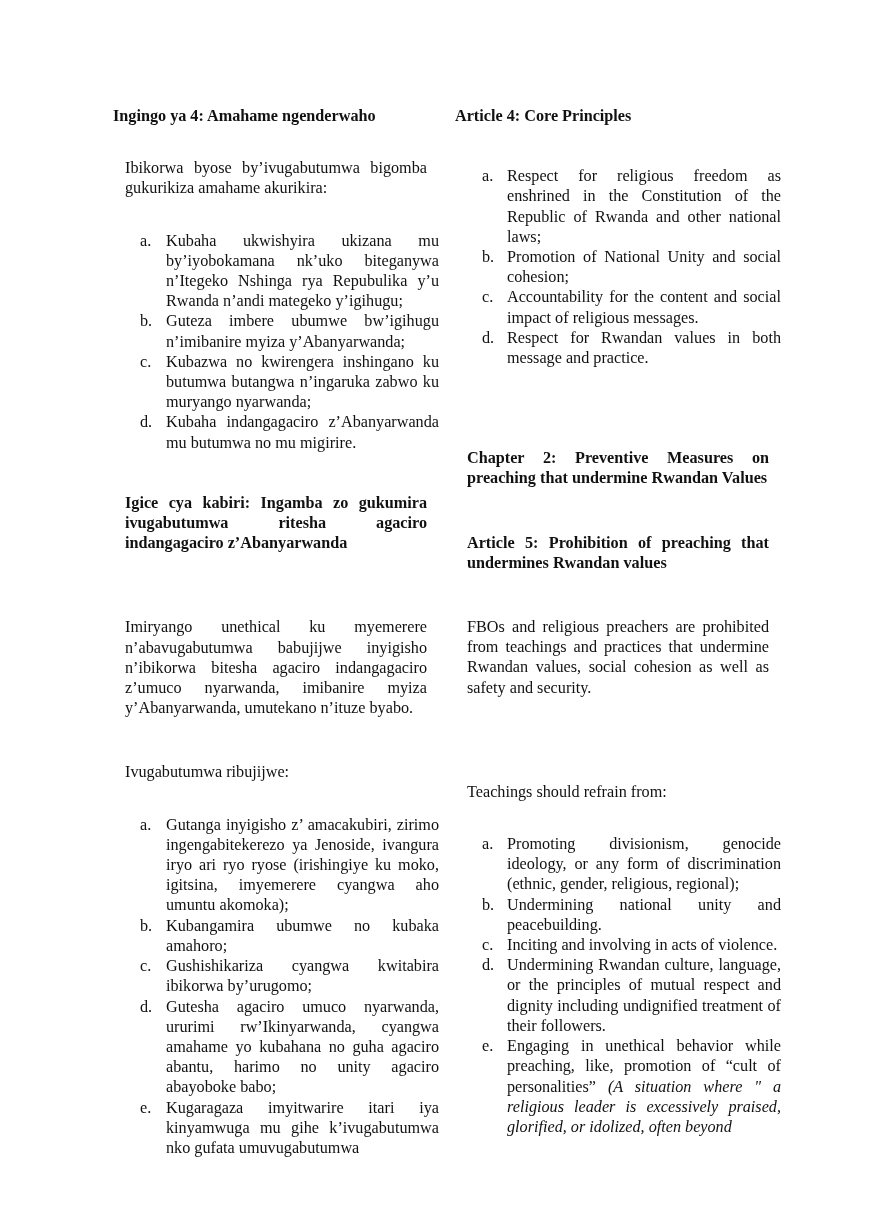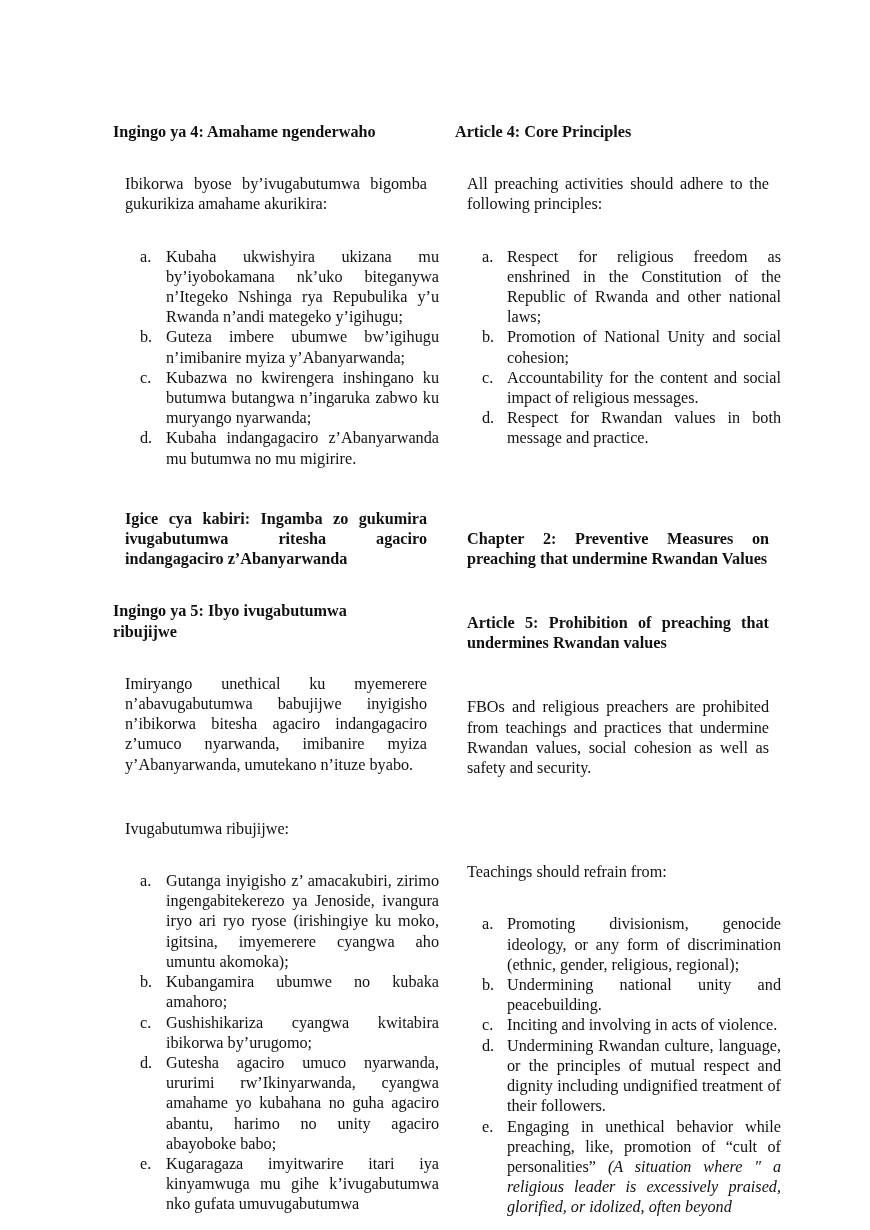--- a/index.html
+++ b/index.html
@@ -1,19 +1,19 @@
 <!DOCTYPE html>
 <html><head>
 <meta charset="utf-8">
 <style>
   html, body { margin: 0; padding: 0; background: #ffffff; }
   body { width: 870px; height: 1230px; position: relative; overflow: hidden;
          font-family: "Liberation Serif", serif; color: #111111; }
   .page { position: absolute; left: 0; top: 0; width: 870px; height: 1230px; background: #fff; }
-  .col { position: absolute; top: 122px; width: 326px; font-size: 16.2px; line-height: 20.2px; }
+  .col { position: absolute; top: 106px; width: 326px; font-size: 16.2px; line-height: 20.2px; }
   .col.left { left: 113px; }
   .col.right { left: 455px; }
   .heading { font-weight: bold; margin: 0; }
   .para { margin: 12px; text-align: justify; text-align-last: left; }
   .gap { height: 20px; }
   ol.items { list-style: none; margin: 0; padding: 0; }
   ol.items li { position: relative; padding-left: 53px; text-align: justify; text-align-last: left; }
   ol.items li .marker { position: absolute; left: 27px; top: 0; }
   .right ol.items li { padding-left: 52px; }
   .right ol.items li .marker { left: 27px; }
@@ -32,39 +32,37 @@
     <div class="gap"></div>
     <ol class="items">
       <li><span class="marker">a.</span><span>Kubaha ukwishyira ukizana mu by’iyobokamana nk’uko biteganywa n’Itegeko Nshinga rya Repubulika y’u Rwanda n’andi mategeko y’igihugu;</span></li>
       <li><span class="marker">b.</span><span>Guteza imbere ubumwe bw’igihugu n’imibanire myiza y’Abanyarwanda;</span></li>
       <li><span class="marker">c.</span><span>Kubazwa no kwirengera inshingano ku butumwa butangwa n’ingaruka zabwo ku muryango nyarwanda;</span></li>
       <li><span class="marker">d.</span><span>Kubaha indangagaciro z’Abanyarwanda mu butumwa no mu migirire.</span></li>
     </ol>
     <div class="gap" style="height:28px"></div>
     <p class="heading para just-first" style="text-align:justify;">Igice cya kabiri: Ingamba zo gukumira ivugabutumwa ritesha agaciro indangagaciro z’Abanyarwanda</p>
     <div class="gap"></div>
-    <p class="heading" style="width:260px;">Ingingo ya 5: Ibyo ivugabutumwa ribujijwe</p>
     <div class="gap"></div>
     <p class="para">Imiryango unethical ku myemerere n’abavugabutumwa babujijwe inyigisho n’ibikorwa bitesha agaciro indangagaciro z’umuco nyarwanda, imibanire myiza y’Abanyarwanda, umutekano n’ituze byabo.</p>
     <div class="gap"></div>
     <p class="para">Ivugabutumwa ribujijwe:</p>
     <div class="gap"></div>
     <ol class="items">
       <li><span class="marker">a.</span><span>Gutanga inyigisho z’ amacakubiri, zirimo ingengabitekerezo ya Jenoside, ivangura iryo ari ryo ryose (irishingiye ku moko, igitsina, imyemerere cyangwa aho umuntu akomoka);</span></li>
       <li><span class="marker">b.</span><span>Kubangamira ubumwe no kubaka amahoro;</span></li>
       <li><span class="marker">c.</span><span>Gushishikariza cyangwa kwitabira ibikorwa by’urugomo;</span></li>
       <li><span class="marker">d.</span><span>Gutesha agaciro umuco nyarwanda, ururimi rw’Ikinyarwanda, cyangwa amahame yo kubahana no guha agaciro abantu, harimo no unity agaciro abayoboke babo;</span></li>
       <li class="just-full"><span class="marker">e.</span><span>Kugaragaza imyitwarire itari iya kinyamwuga mu gihe k’ivugabutumwa nko gufata umuvugabutumwa</span></li>
     </ol>
   </div>
 
   <div class="col right">
     <p class="heading">Article 4: Core Principles</p>
     <div class="gap"></div>
-    <p class="para">All preaching activities should adhere to the following principles:</p>
     <div class="gap"></div>
     <ol class="items">
       <li><span class="marker">a.</span><span>Respect for religious freedom as enshrined in the Constitution of the Republic of Rwanda and other national laws;</span></li>
       <li><span class="marker">b.</span><span>Promotion of National Unity and social cohesion;</span></li>
       <li><span class="marker">c.</span><span>Accountability for the content and social impact of religious messages.</span></li>
       <li><span class="marker">d.</span><span>Respect for Rwandan values in both message and practice.</span></li>
     </ol>
     <div style="height:68px"></div>
     <p class="heading para">Chapter 2: Preventive Measures on preaching that undermine Rwandan Values</p>
     <div class="gap"></div>

